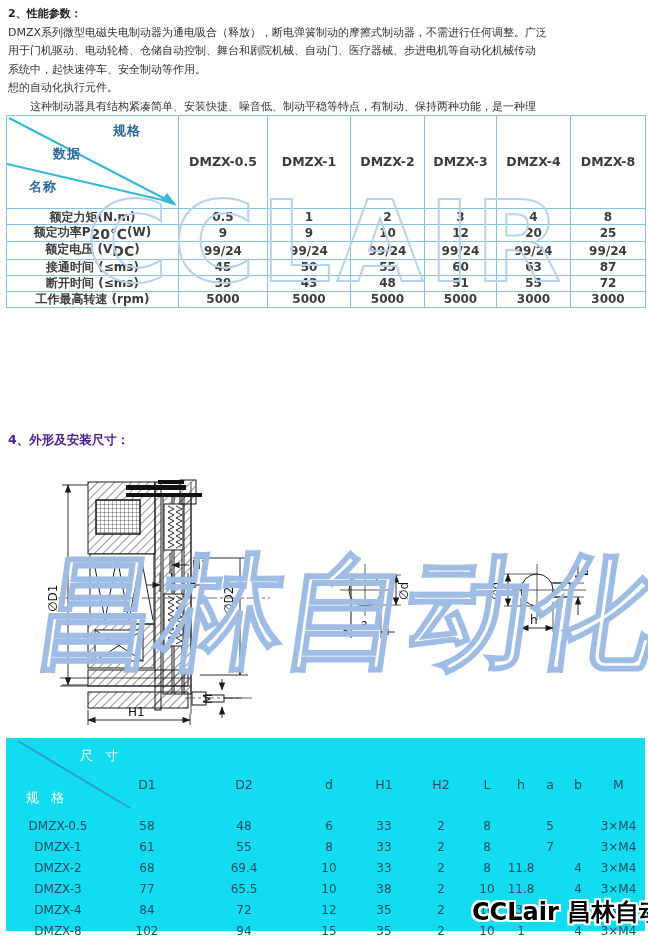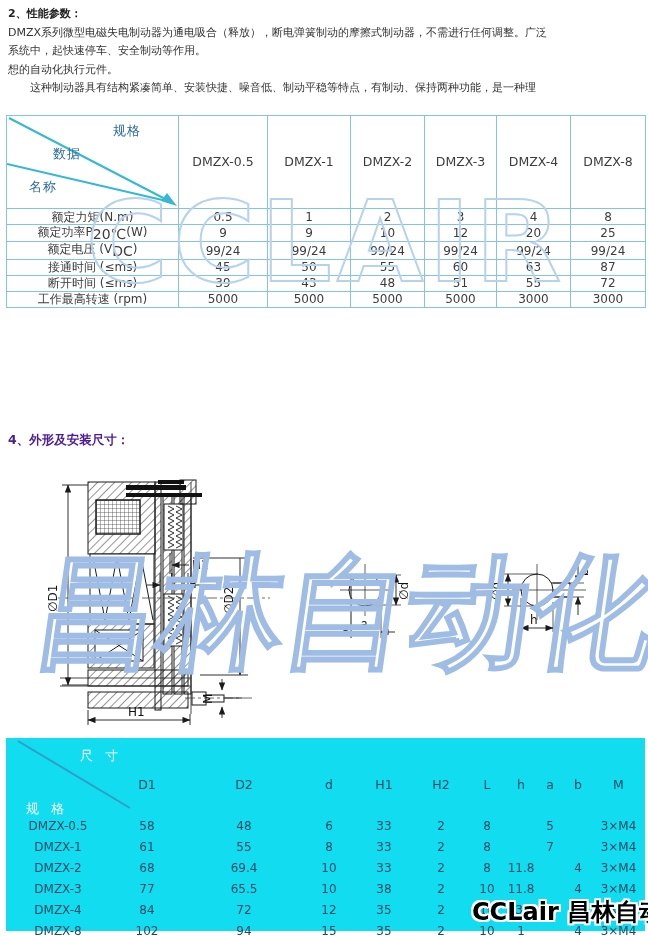--- a/index.html
+++ b/index.html
@@ -7,21 +7,21 @@
         font-family:"DejaVu Sans",sans-serif;color:#3c3c3c;}
   
   .intro{position:absolute;left:8px;top:5px;width:636px;font-size:11px;line-height:18.5px;color:#333;}
   .intro .sec-title{font-weight:bold;color:#222;}
   
   .sec3{position:absolute;left:8px;top:321px;width:630px;font-size:12.5px;line-height:19px;color:#333;}
   .sec3 .sec-title{font-weight:bold;margin-bottom:19px;}
   .sec4-title{position:absolute;left:8px;top:432px;font-size:12.5px;font-weight:bold;color:#4c1d95;}
   
   .perf{position:absolute;left:6px;top:115px;width:639px;border-collapse:collapse;table-layout:fixed;z-index:2;background:#fff;}
-  .perf th,.perf td{border:1px solid #86c3de;font-size:12px;font-weight:normal;text-align:center;
+  .perf th,.perf td{border:1px solid #86c3de;font-size:12px;font-weight:bold;text-align:center;
                     padding:0;line-height:14px;color:#3c3c3c;height:15px;overflow:hidden;}
   .perf .models th{height:92px;font-size:12.5px;}
   .perf .corner{position:relative;padding:0;}
   .perf .corner .clab{position:absolute;font-size:13px;color:#2d6a9b;letter-spacing:1px;white-space:nowrap;}
   .perf sub{font-size:14px;}
   
   .wm-cclair{position:absolute;left:86px;top:186px;z-index:3;pointer-events:none;
              font-size:112px;font-weight:bold;letter-spacing:5px;line-height:1;
              color:transparent;-webkit-text-stroke:2px #b7d2ec;}
   
@@ -43,20 +43,21 @@
 </style>
 </head>
 <body>
 
 <div class="page">
 
   <div class="intro">
     <div class="sec-title">2、性能参数：</div>
     <div id="intro-lines">
         <div>DMZX系列微型电磁失电制动器为通电吸合（释放），断电弹簧制动的摩擦式制动器，不需进行任何调整。广泛</div>
+        <div>用于门机驱动、电动轮椅、仓储自动控制、舞台和剧院机械、自动门、医疗器械、步进电机等自动化机械传动</div>
         <div>系统中，起快速停车、安全制动等作用。</div>
         <div>想的自动化执行元件。</div>
         <div>　　这种制动器具有结构紧凑简单、安装快捷、噪音低、制动平稳等特点，有制动、保持两种功能，是一种理</div>
       </div>
   </div>
 
   <table class="perf">
     <colgroup>
         <col style="width:172px">
         <col style="width:89px">
@@ -391,19 +392,19 @@
             <td>4</td>
             <td>3×M4</td>
           </tr>
         </tbody>
     </table>
     <div class="spec-corner-deco">
       <svg width="210" height="72" style="position:absolute;left:0;top:0">
         <line x1="12" y1="3" x2="124" y2="70" stroke="#2e9fc6" stroke-width="2"></line>
       </svg>
       <span class="clab" style="left:74px;top:9px">尺 寸</span>
-      <span class="clab" style="left:20px;top:62px">规 格</span>
+      <span class="clab" style="left:20px;top:51px">规 格</span>
     </div>
   </div>
 
   <div class="logo">CCLair 昌林自动化</div>
 
 </div>
 
 </body></html>

